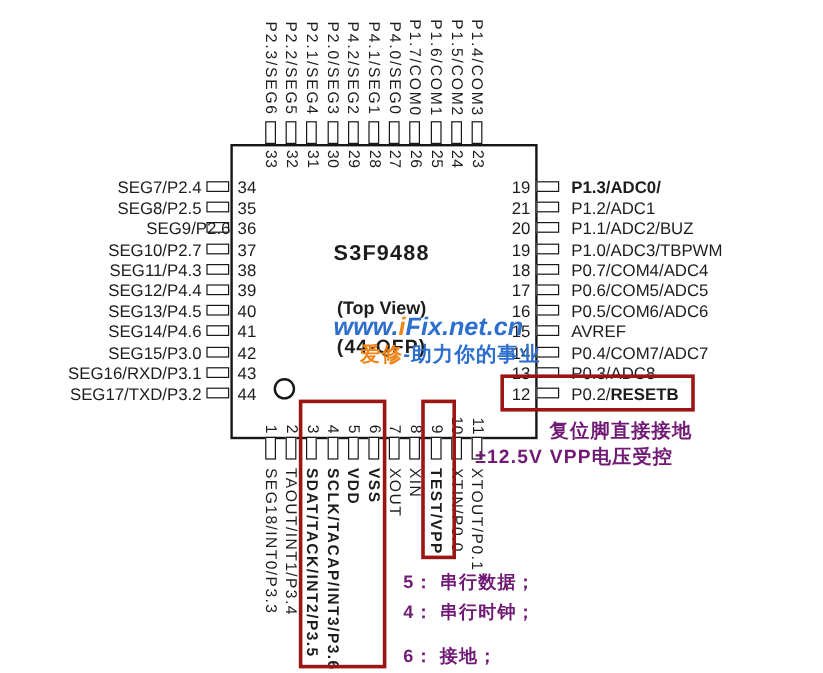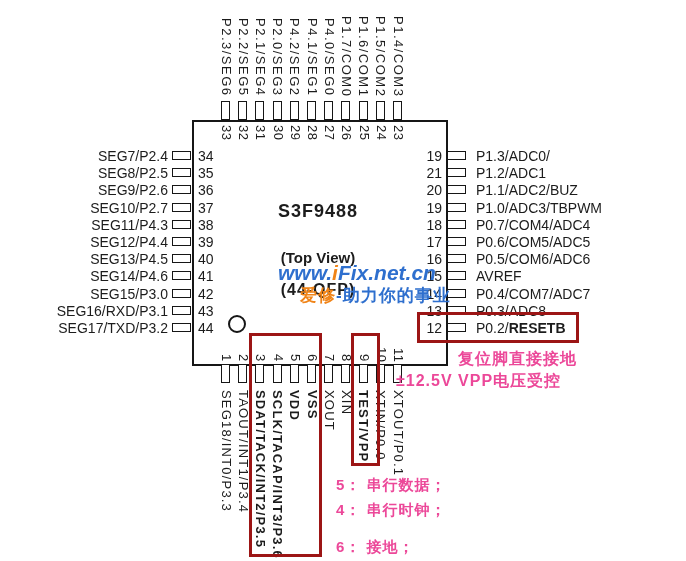--- a/index.html
+++ b/index.html
@@ -18,21 +18,21 @@
   .topnum{font-size:13px;width:16px;line-height:16px;letter-spacing:0.5px;}
   .botnum{font-size:13px;width:16px;line-height:16px;letter-spacing:0.5px;height:31px;text-align:end;}
   .lab-left{font-size:14px;width:168px;text-align:right;line-height:16px;}
   .lab-right{font-size:14px;line-height:16px;white-space:nowrap;}
   .numleft{width:22px;text-align:left;}
   .numright{width:24px;text-align:right;}
   .b{font-weight:bold;}
   .chiptitle{left:192px;width:252px;text-align:center;font-size:18px;font-weight:bold;letter-spacing:1px;}
   .chipsub{left:192px;width:252px;text-align:center;font-weight:bold;}
   .redbox{border:3px solid #9c1515;background:transparent;z-index:6;}
-  .green{color:#ec4899;font-weight:bold;white-space:nowrap;}
+  .green{color:#701a75;font-weight:bold;white-space:nowrap;}
   .note{font-size:16px;letter-spacing:1px;}
   .legend{font-size:15px;letter-spacing:1px;}
   .wm{z-index:8;white-space:nowrap;}
   .wm1{font-size:21px;font-weight:bold;font-style:italic;color:#2e6fce;}
   .wm2{font-size:17px;font-weight:bold;color:#2e6fce;letter-spacing:1px;}
   .orange{color:#f08418;}
 </style>
 </head>
 <body>
 
@@ -54,21 +54,21 @@
 
   <div id="pins">
       <div class="abs stub stub-h" style="left:172px;top:151px;"></div>
       <div class="abs num numleft" style="left:198px;top:148px;">34</div>
       <div class="abs lab-left" style="left:0px;top:148px;">SEG7/P2.4</div>
       <div class="abs stub stub-h" style="left:172px;top:168.2px;"></div>
       <div class="abs num numleft" style="left:198px;top:165.2px;">35</div>
       <div class="abs lab-left" style="left:0px;top:165.2px;">SEG8/P2.5</div>
       <div class="abs stub stub-h" style="left:172px;top:185.4px;"></div>
       <div class="abs num numleft" style="left:198px;top:182.4px;">36</div>
-      <div class="abs lab-left" style="left:0px;top:182.4px;">SEG9/P2.6</div>
+      <div class="abs lab-left" style="left:0px;top:182.4px;padding-left:24px;">SEG9/P2.6</div>
       <div class="abs stub stub-h" style="left:172px;top:202.6px;"></div>
       <div class="abs num numleft" style="left:198px;top:199.6px;">37</div>
       <div class="abs lab-left" style="left:0px;top:199.6px;">SEG10/P2.7</div>
       <div class="abs stub stub-h" style="left:172px;top:219.8px;"></div>
       <div class="abs num numleft" style="left:198px;top:216.8px;">38</div>
       <div class="abs lab-left" style="left:0px;top:216.8px;">SEG11/P4.3</div>
       <div class="abs stub stub-h" style="left:172px;top:237px;"></div>
       <div class="abs num numleft" style="left:198px;top:234px;">39</div>
       <div class="abs lab-left" style="left:0px;top:234px;">SEG12/P4.4</div>
       <div class="abs stub stub-h" style="left:172px;top:254.2px;"></div>
@@ -81,21 +81,21 @@
       <div class="abs num numleft" style="left:198px;top:285.6px;">42</div>
       <div class="abs lab-left" style="left:0px;top:285.6px;">SEG15/P3.0</div>
       <div class="abs stub stub-h" style="left:172px;top:305.79999999999995px;"></div>
       <div class="abs num numleft" style="left:198px;top:302.79999999999995px;">43</div>
       <div class="abs lab-left" style="left:0px;top:302.79999999999995px;">SEG16/RXD/P3.1</div>
       <div class="abs stub stub-h" style="left:172px;top:323px;"></div>
       <div class="abs num numleft" style="left:198px;top:320px;">44</div>
       <div class="abs lab-left" style="left:0px;top:320px;">SEG17/TXD/P3.2</div>
       <div class="abs stub stub-h" style="left:447px;top:151px;"></div>
       <div class="abs num numright" style="left:418px;top:148px;">19</div>
-      <div class="abs lab-right" style="left:476px;top:148px;"><span>P1.3/ADC0/</span></div>
+      <div class="abs lab-right" style="left:476px;top:148px;font-weight:bold;"><span>P1.3/ADC0/</span></div>
       <div class="abs stub stub-h" style="left:447px;top:168.2px;"></div>
       <div class="abs num numright" style="left:418px;top:165.2px;">21</div>
       <div class="abs lab-right" style="left:476px;top:165.2px;"><span>P1.2/ADC1</span></div>
       <div class="abs stub stub-h" style="left:447px;top:185.4px;"></div>
       <div class="abs num numright" style="left:418px;top:182.4px;">20</div>
       <div class="abs lab-right" style="left:476px;top:182.4px;"><span>P1.1/ADC2/BUZ</span></div>
       <div class="abs stub stub-h" style="left:447px;top:202.6px;"></div>
       <div class="abs num numright" style="left:418px;top:199.6px;">19</div>
       <div class="abs lab-right" style="left:476px;top:199.6px;"><span>P1.0/ADC3/TBPWM</span></div>
       <div class="abs stub stub-h" style="left:447px;top:219.8px;"></div>

